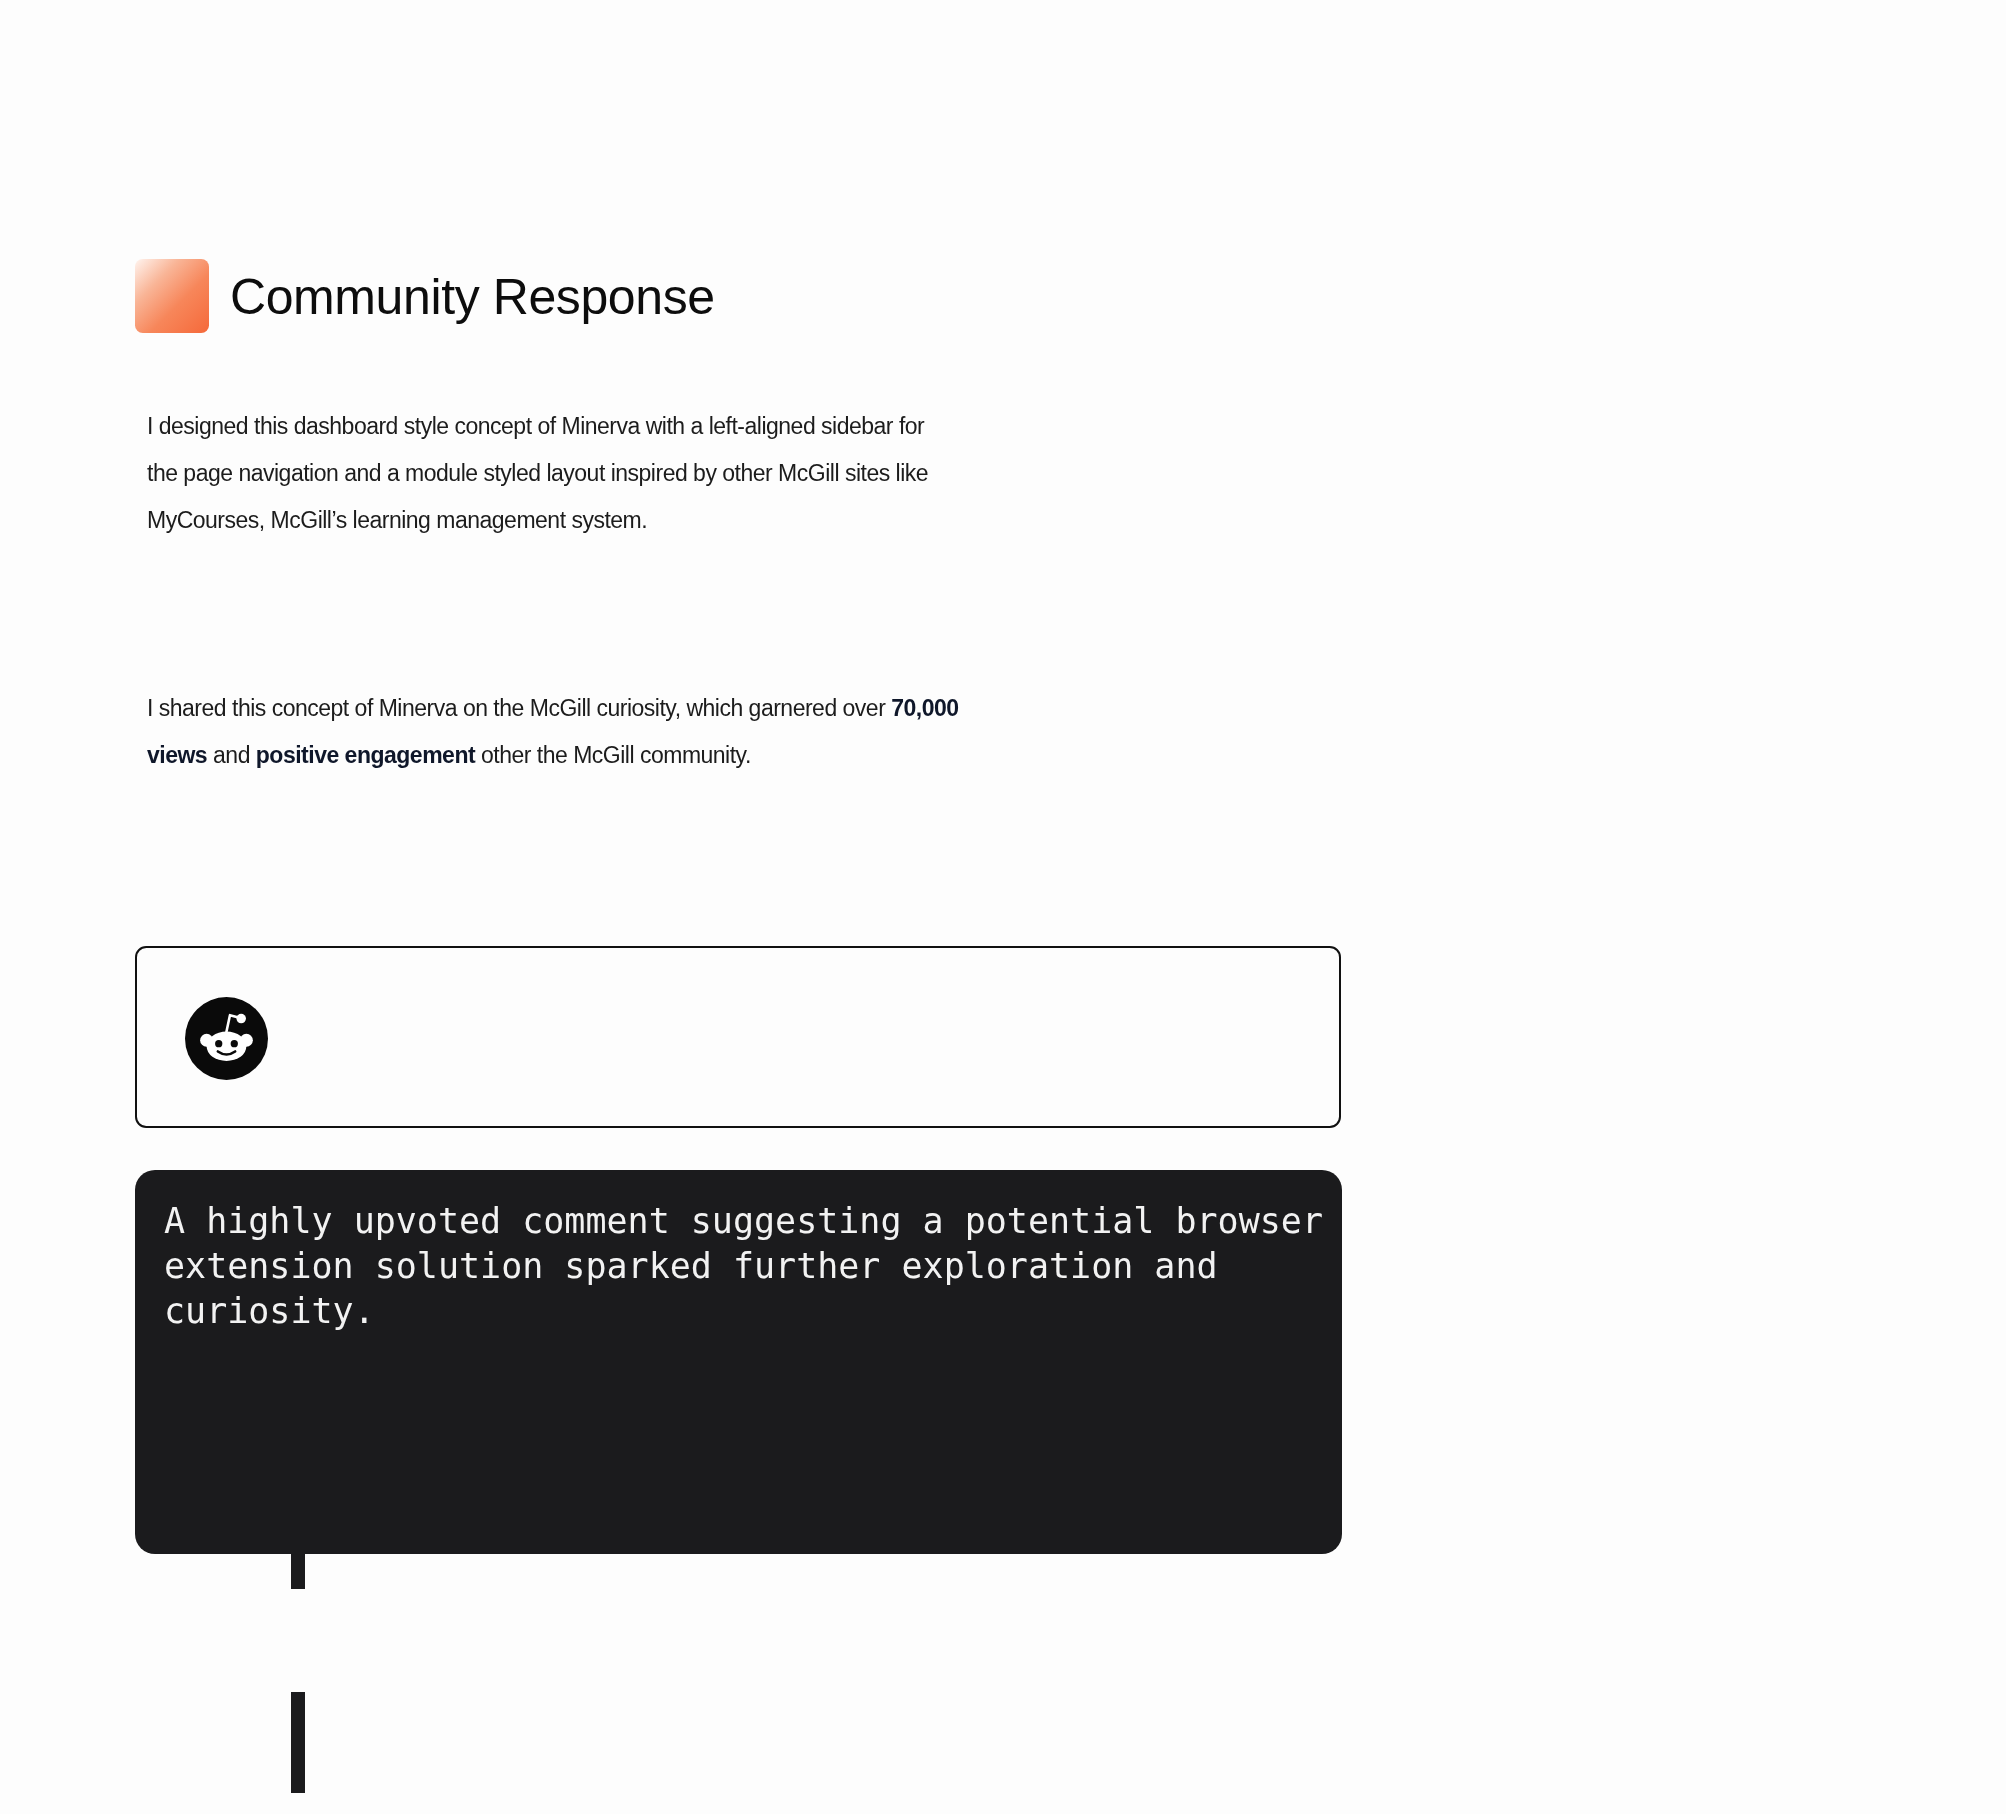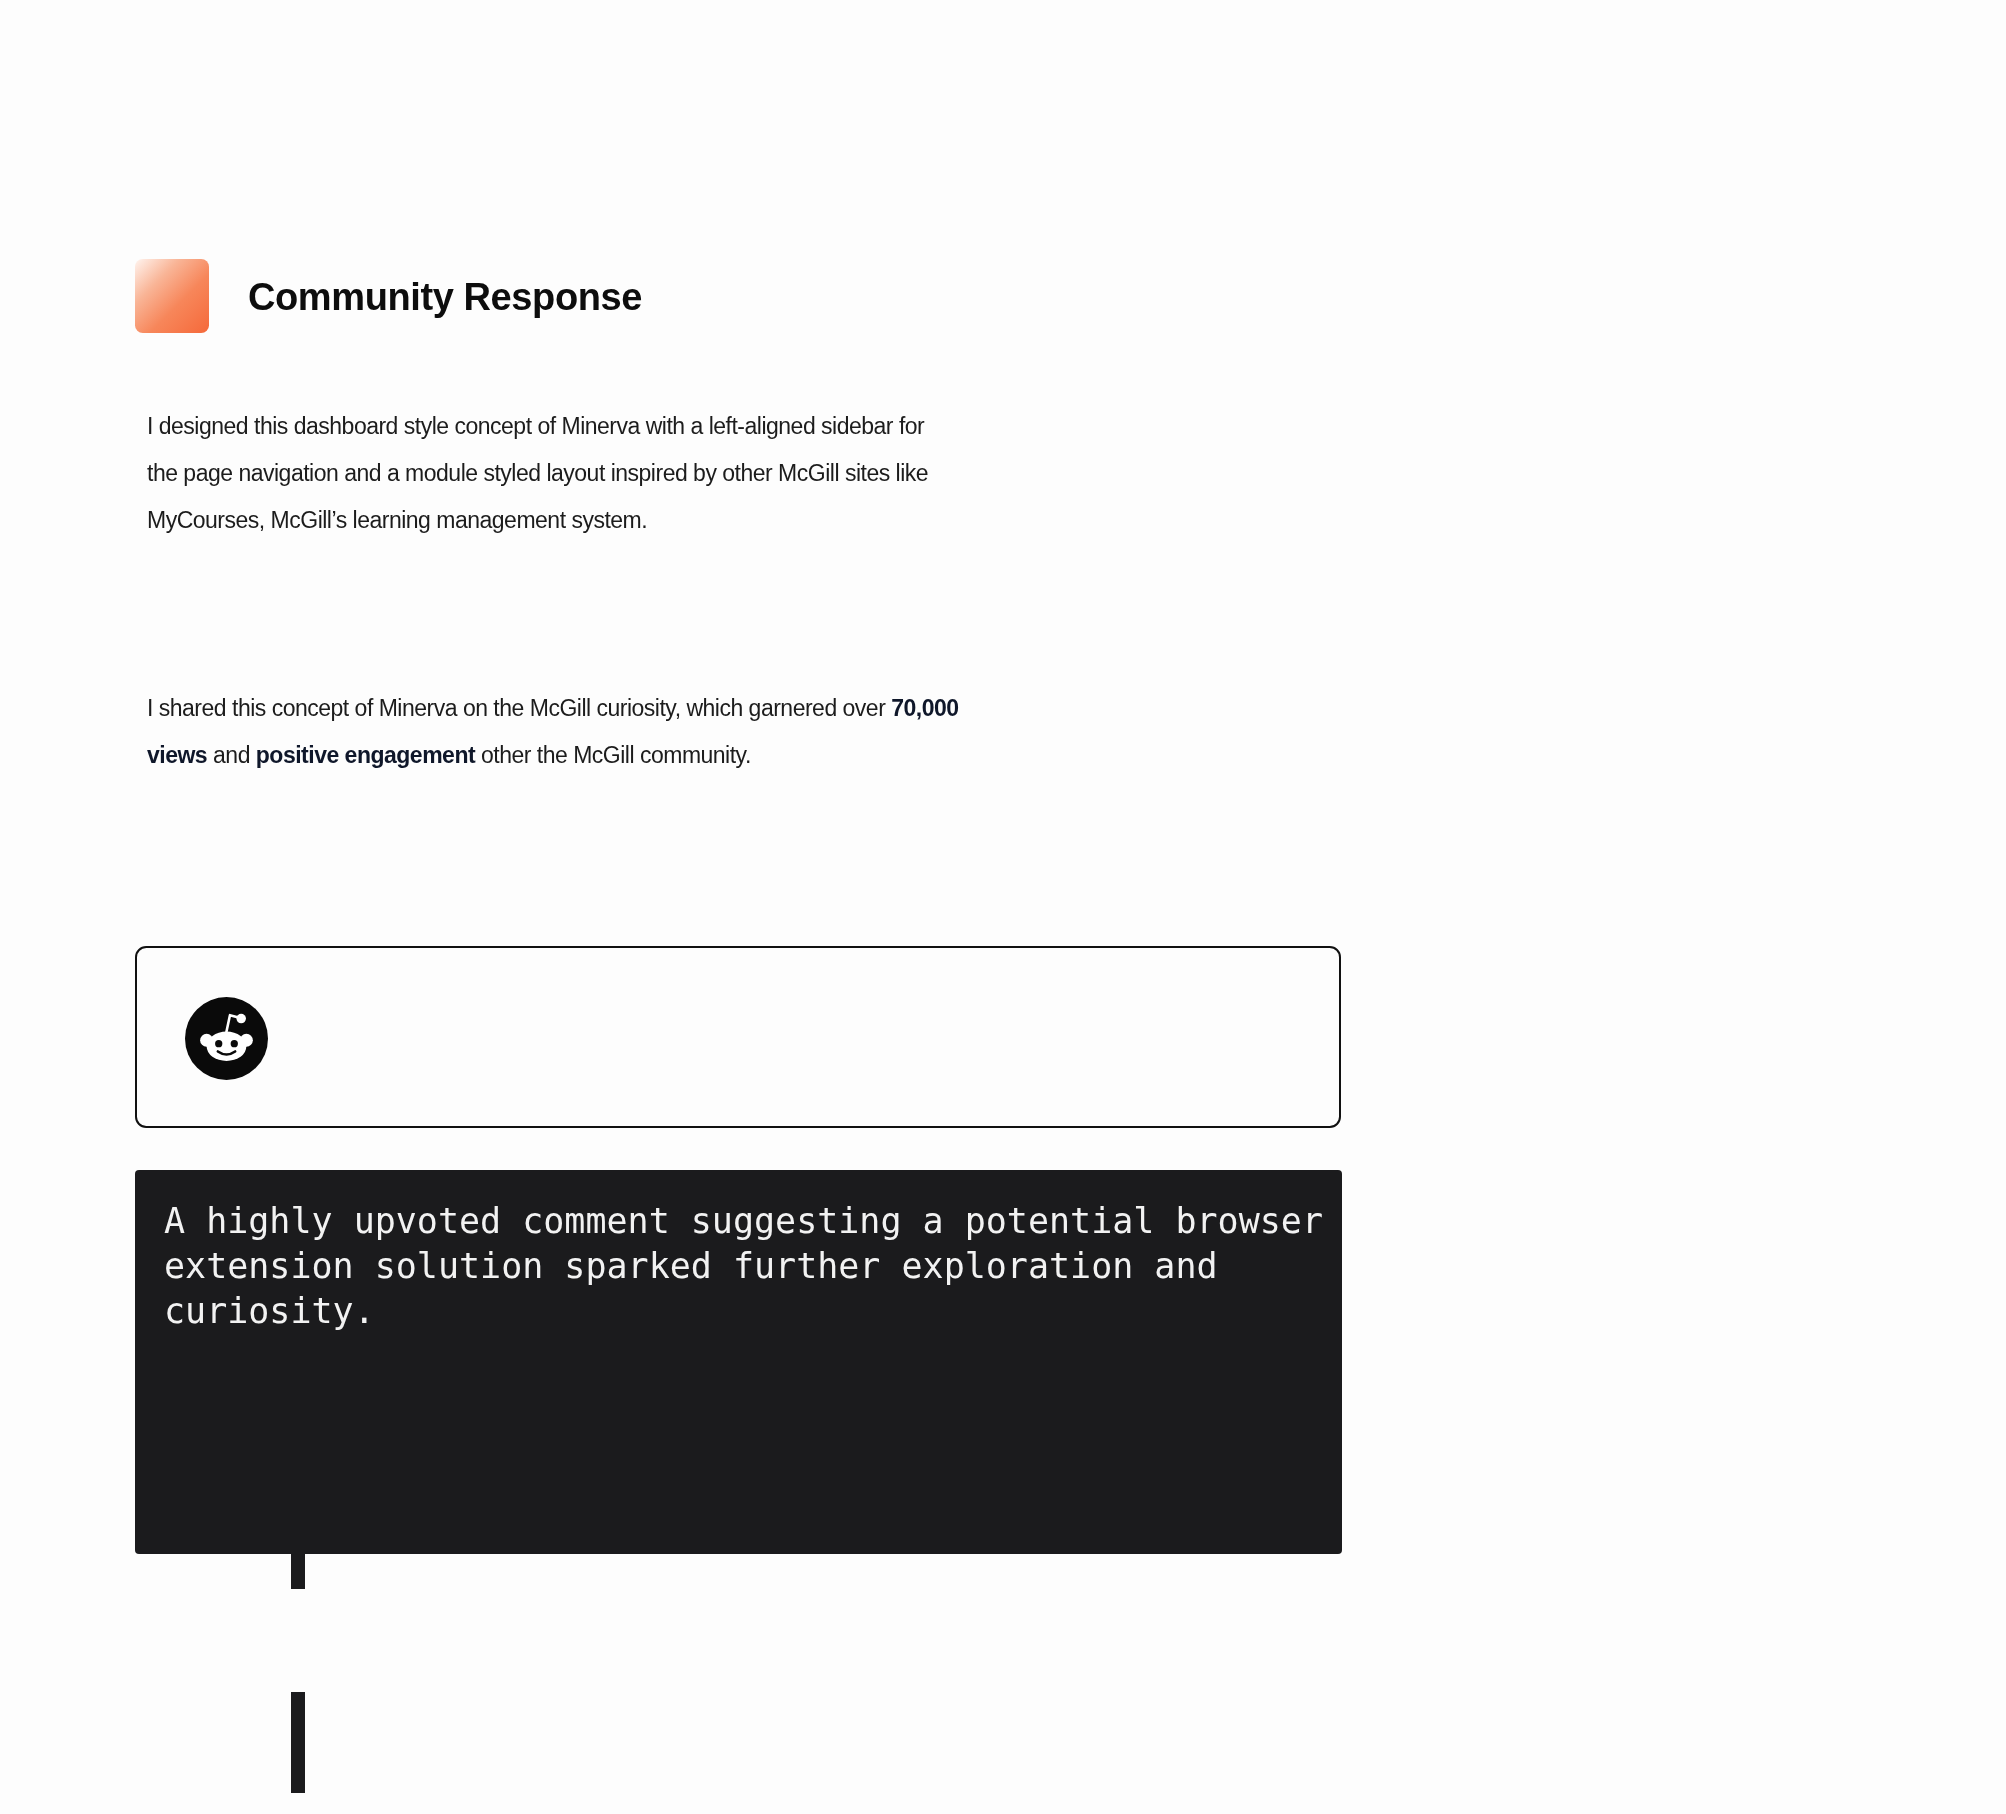--- a/index.html
+++ b/index.html
@@ -19,26 +19,26 @@
       position: absolute;
       left: 135px;
       top: 259px;
       width: 74px;
       height: 74px;
       border-radius: 7.8px;
       background: linear-gradient(135deg, #fff4ef 0%, #f9b597 30%, #f7865a 60%, #f5693a 100%);
     }
     .section-title {
       position: absolute;
-      left: 248px;
+      left: 230px;
       top: 263px;
       margin: 0;
-      font-size: 38px;
+      font-size: 50px;
       line-height: 69px;
-      font-weight: 700;
+      font-weight: 400;
       letter-spacing: -0.4px;
       color: #0d0d0d;
       white-space: nowrap;
     }
     .para {
       position: absolute;
       left: 135px;
       margin: 12px;
       width: 813px;
       font-size: 23px;
@@ -84,21 +84,21 @@
     .quote-attrib {
       color: #6f7079;
     }
     .note-box {
       position: absolute;
       left: 135px;
       top: 1170px;
       width: 1207px;
       height: 384px;
       background: #1b1b1d;
-      border-radius: 4px;
+      border-radius: 20px;
     }
     .note-text {
       position: absolute;
       left: 29px;
       top: 28.5px;
       width: 1167px;
       margin: 0;
       font-family: "DejaVu Sans Mono", "Liberation Mono", monospace;
       font-size: 35px;
       line-height: 45px;

